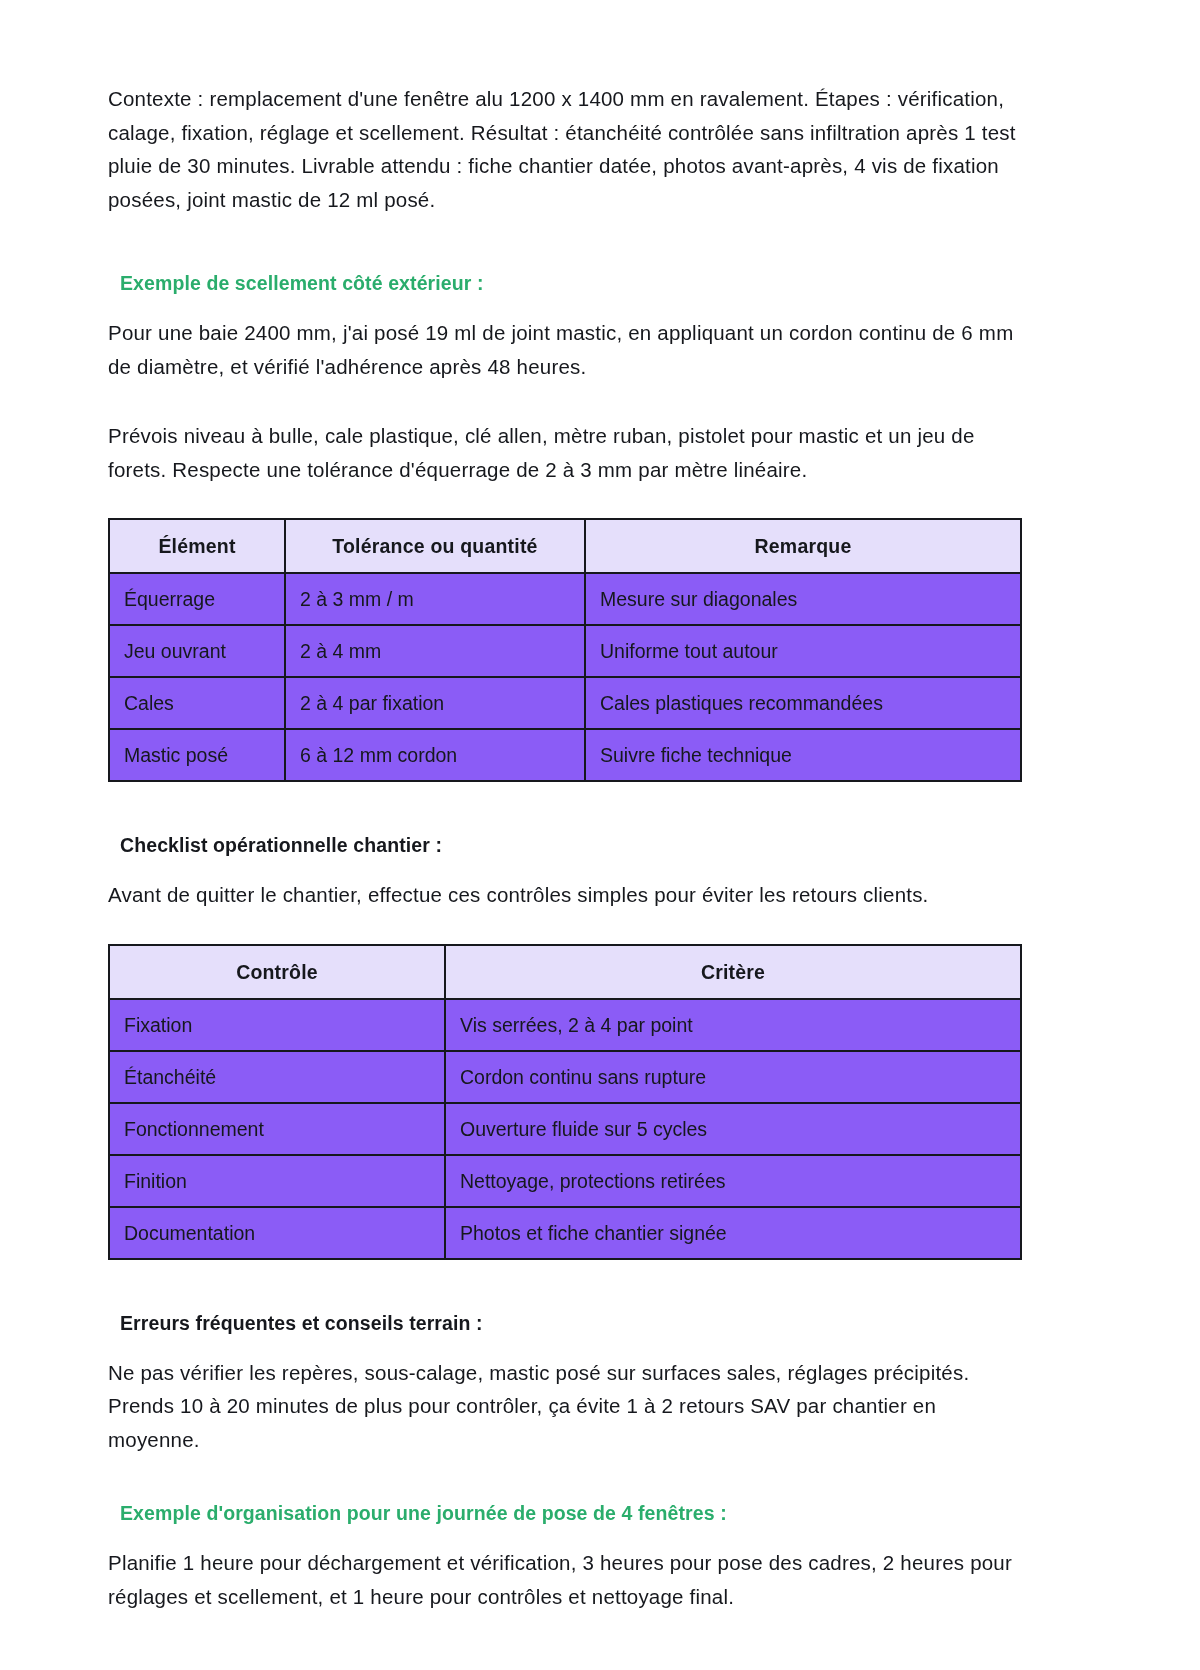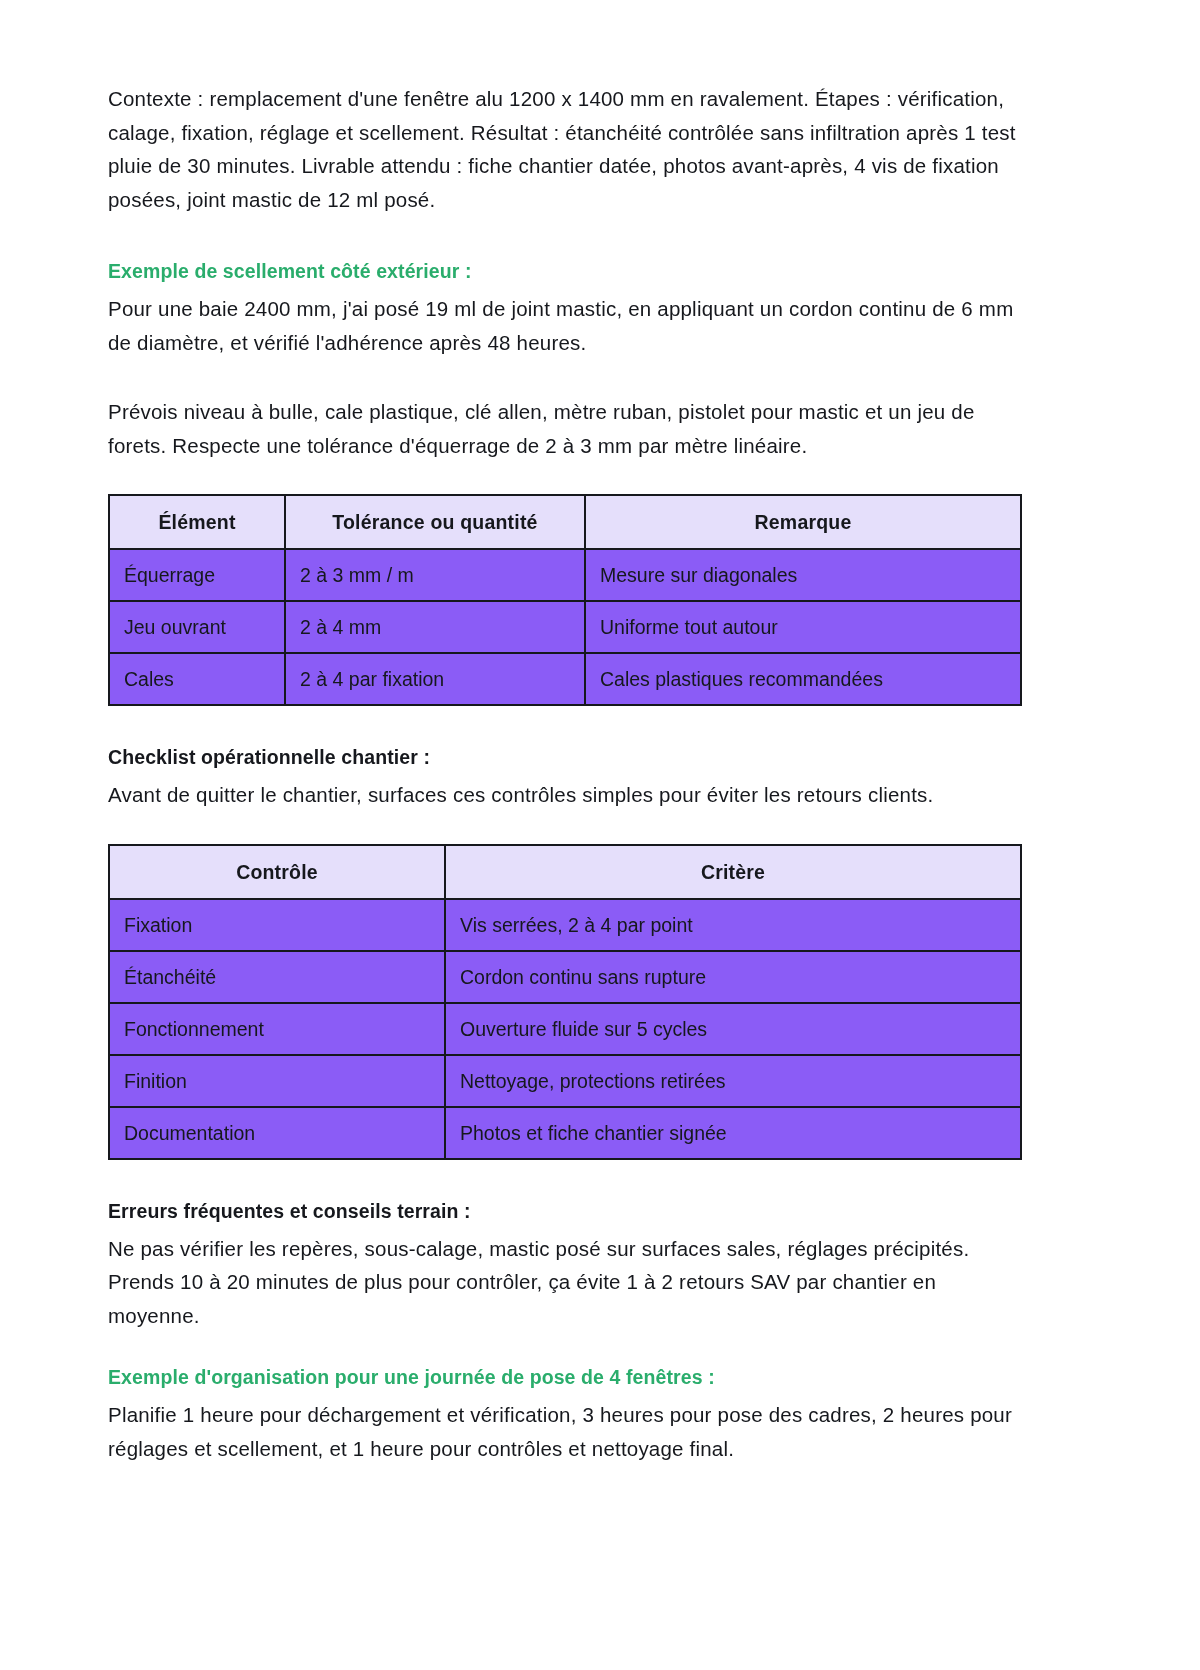--- a/index.html
+++ b/index.html
@@ -25,21 +25,21 @@
   }
   p.body-text {
     margin: 0;
     font-size: 20.5px;
     line-height: 33.5px;
     color: #16181d;
     letter-spacing: 0.01em;
     max-width: 912px;
   }
   h3.section-heading {
-    margin: 0;
+    margin: 12px;
     font-size: 19.5px;
     line-height: 30px;
     font-weight: 700;
     letter-spacing: 0.005em;
     color: #16181d;
   }
   h3.section-heading.accent {
     color: #2aad6c;
   }
   .gap-lg { height: 40px; }
@@ -129,28 +129,33 @@
       <tr>
         <td>Jeu ouvrant</td>
         <td>2 à 4 mm</td>
         <td>Uniforme tout autour</td>
       </tr>
       <tr>
         <td>Cales</td>
         <td>2 à 4 par fixation</td>
         <td>Cales plastiques recommandées</td>
       </tr>
+      <tr>
+        <td>Mastic posé</td>
+        <td>6 à 12 mm cordon</td>
+        <td>Suivre fiche technique</td>
+      </tr>
     </tbody>
   </table>
 
   <div class="gap-table-bottom"></div>
 
   <h3 class="section-heading">Checklist opérationnelle chantier :</h3>
   <div class="gap-sm"></div>
-  <p class="body-text">Avant de quitter le chantier, surfaces ces contrôles simples pour éviter les retours clients.</p>
+  <p class="body-text">Avant de quitter le chantier, effectue ces contrôles simples pour éviter les retours clients.</p>
 
   <div class="gap-table-top"></div>
 
   <table class="data-table table-checklist">
     <colgroup>
         <col class="c1">
         <col class="c2">
       </colgroup>
     <thead>
       <tr>

